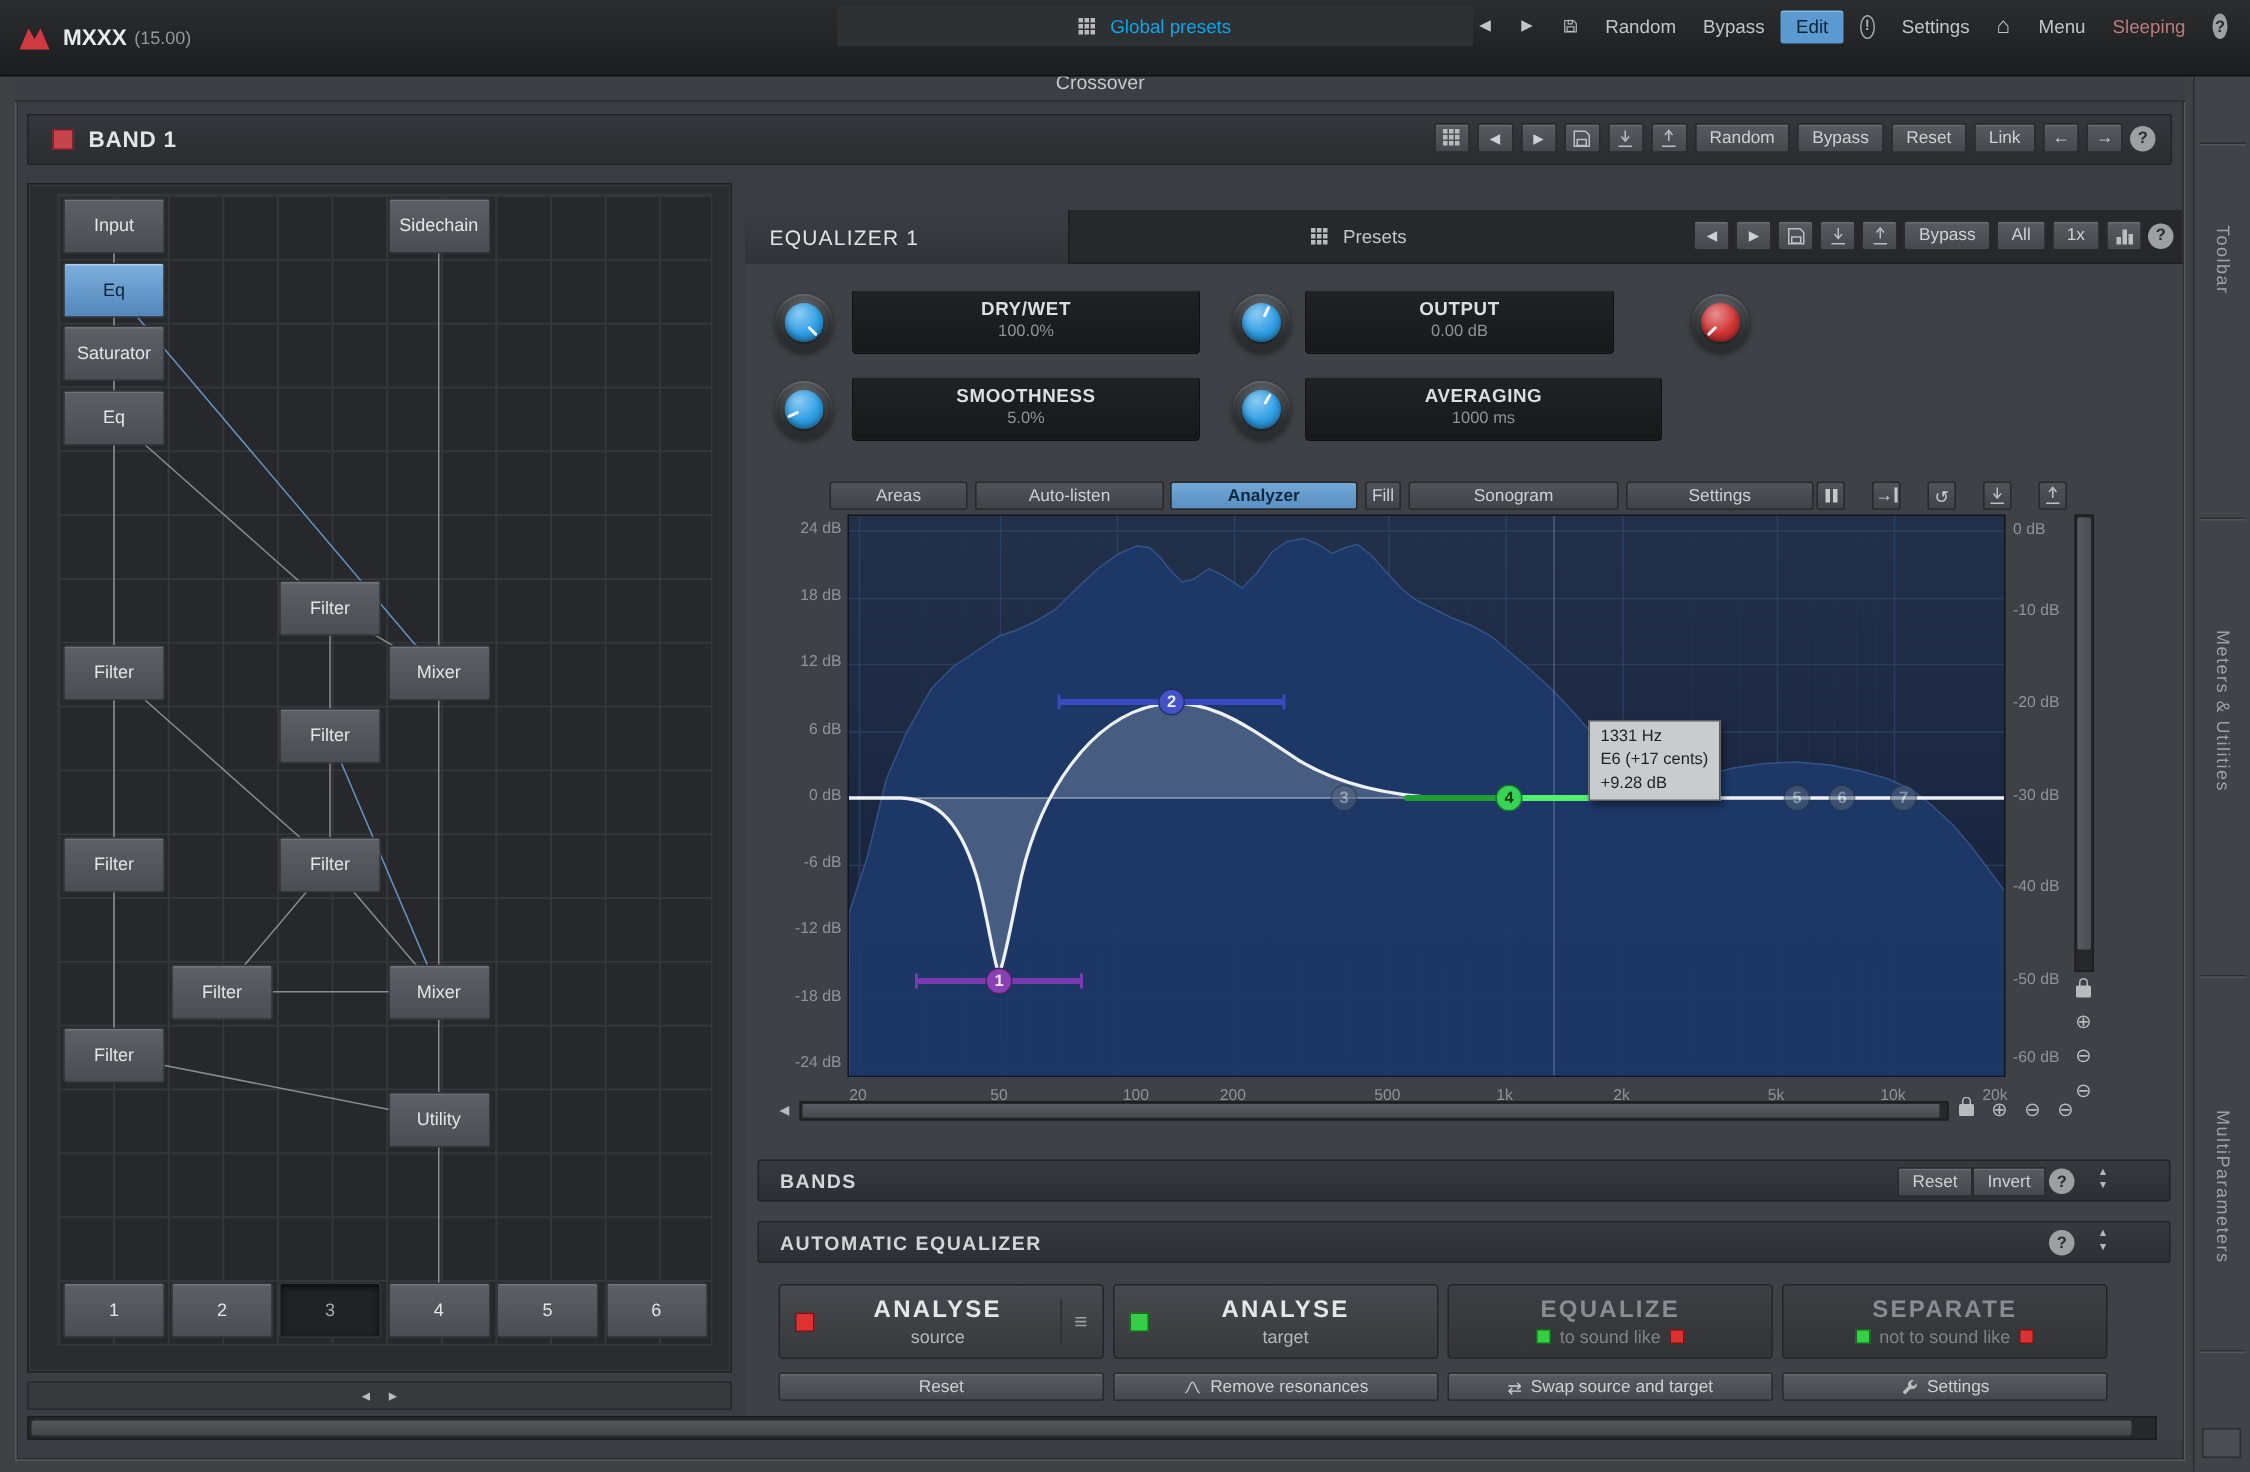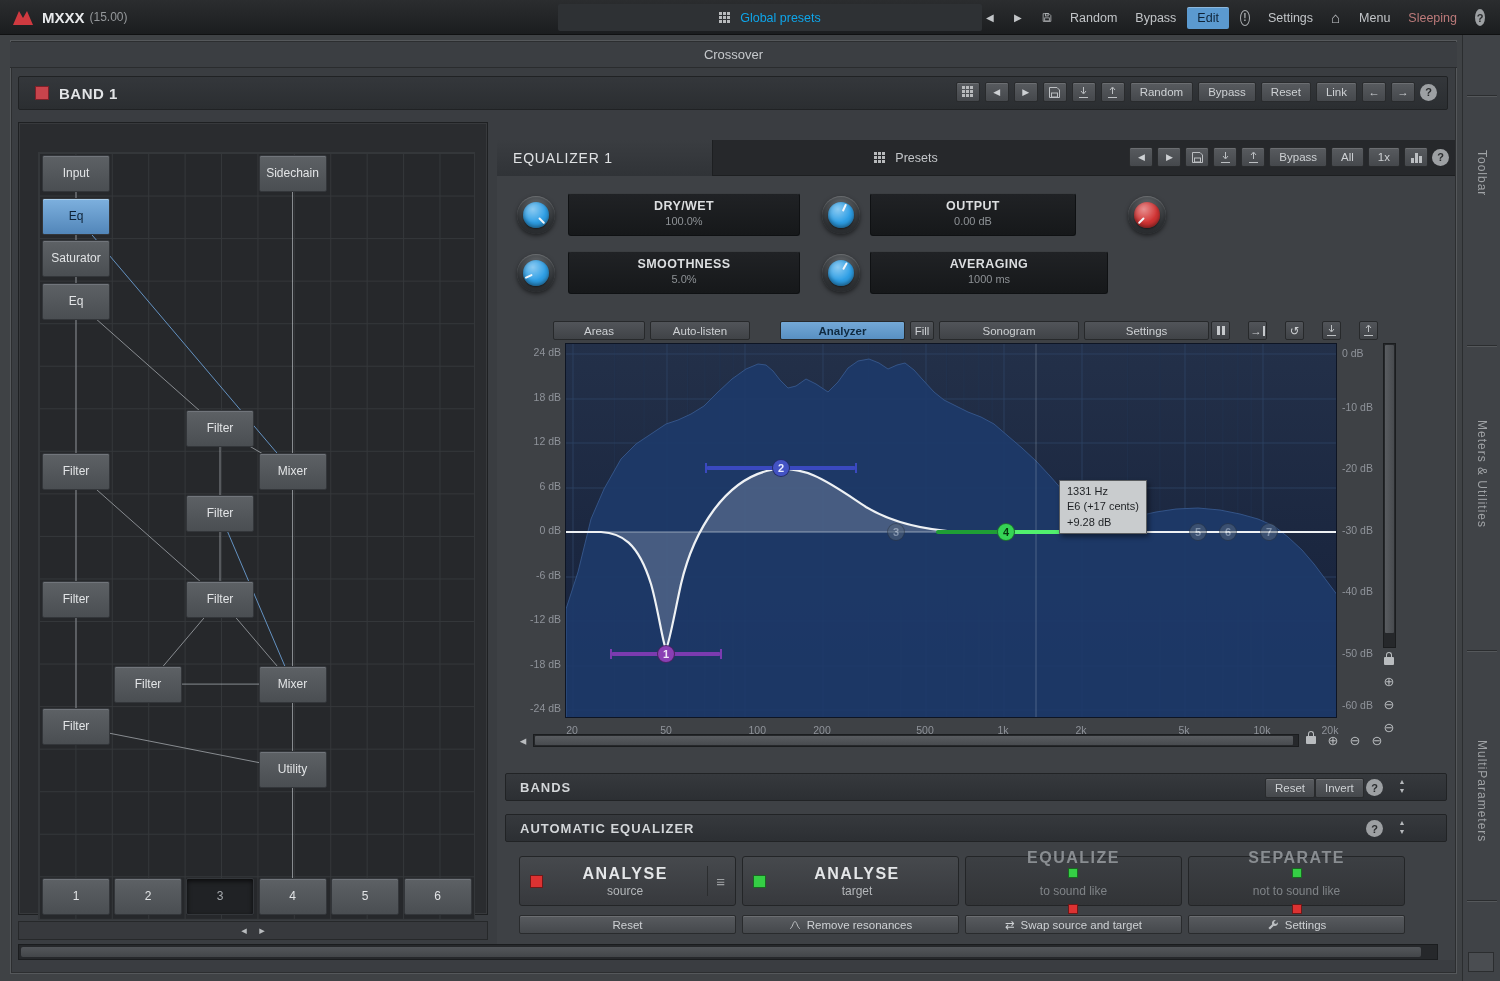--- a/index.html
+++ b/index.html
@@ -39,21 +39,21 @@
   .icon-lock { position:relative; width:10px; height:8px; background:#b9bcbf; border-radius:1px; margin-top:5px; }
   .icon-lock::before { content:''; position:absolute; left:2px; top:-5px; width:4px; height:5px;
     border:1.5px solid #b9bcbf; border-bottom:none; border-radius:3px 3px 0 0; }
   .mini { width:16px; height:16px; display:inline-flex; align-items:center; justify-content:center; color:#b9bcbf; font-size:13px; }
   .icon-pause span { display:inline-block; width:3px; height:9px; background:#c6c9cc; margin:0 1px; }
   .stepbar::after { content:''; display:inline-block; width:2px; height:10px; background:#c6c9cc; margin-left:1px; vertical-align:-1px; }
   .bars-icon { display:inline-flex; align-items:flex-end; gap:1px; height:11px; }
   .bars-icon span { width:3px; background:#bcbfc2; display:block; }
 
   
-  .titlebar { position:absolute; left:0; top:0; width:1500px; height:35px;
+  .titlebar { position:absolute; left:0; top:0; width:1500px; height:51px;
     background:linear-gradient(#2b2d2f,#1b1d1f); border-bottom:1px solid #101112; z-index:20;
     display:flex; align-items:center; }
   .app-title { font-size:15px; font-weight:bold; color:#e8eaec; margin-left:6px; }
   .app-version { font-size:12px; color:#95989b; margin-left:5px; }
   .global-presets { position:absolute; left:558px; top:4px; width:424px; height:27px;
     background:#2e3134; border-radius:2px; display:flex; align-items:center; justify-content:center; gap:9px;
     color:#0ea5e9; font-size:12.5px; }
   .tb-right { position:absolute; right:8px; top:4px; height:27px; display:flex; align-items:center; gap:4px; }
   .edit-btn { background:#5b9ad0; color:#0e2337; border-radius:2px; height:22px; padding:0 10px; font-size:12.5px;
     display:inline-flex; align-items:center; box-shadow:inset 0 1px 0 rgba(255,255,255,.3); }
@@ -68,21 +68,21 @@
   .band-header { position:absolute; left:18px; top:76px; width:1430px; height:34px;
     background:linear-gradient(#34373b,#2b2e31); border:1px solid #202224; border-radius:2px;
     display:flex; align-items:center; }
   .band-swatch { width:14px; height:14px; background:#c8444c; border:1px solid #7e2029; margin:0 10px 0 16px; }
   .band-title { font-size:15px; font-weight:bold; letter-spacing:.5px; color:#e2e4e6; }
   .bh-right { position:absolute; right:10px; top:5px; display:flex; align-items:center; gap:5px; }
 
   
   .routing-panel { position:absolute; left:18px; top:122px; width:470px; height:793px;
     background:#2a2c2f; border:1px solid #1e2022; box-shadow:inset 0 0 0 1px #37393c; }
-  .routing-grid { position:absolute; left:19px; top:29px; width:437px; height:768px;
+  .routing-grid { position:absolute; left:19px; top:6px; width:437px; height:768px;
     background-color:#26282b;
     background-image:linear-gradient(#34373a 1px, transparent 1px),
                      linear-gradient(90deg,#34373a 1px, transparent 1px);
     background-size:100% 42.55px, 36.42px 100%;
     border:1px solid #34373a; }
   .routing-wires { position:absolute; left:0; top:0; width:437px; height:768px; pointer-events:none; }
   .module { position:absolute; width:68px; height:37px; line-height:35px; text-align:center;
     background:linear-gradient(#5d6165,#4a4e52); border:1px solid #33363a; border-radius:2px;
     box-shadow:inset 0 1px 0 #71757b; color:#e2e4e6; font-size:12px; z-index:3; }
   .module.selected { background:linear-gradient(#7db0de,#5286b9); color:#0d2236; box-shadow:inset 0 1px 0 #a9cdea; }
@@ -144,21 +144,21 @@
 
   .aq-btn { position:absolute; top:716px; width:217px; height:50px;
     background:linear-gradient(#46494d,#37393d); border:1px solid #232527; border-radius:3px;
     display:flex; align-items:center; padding:0 10px; gap:0; }
   .aq-btn.dim { background:linear-gradient(#3c3f43,#323437); }
   .aq-col { display:flex; flex-direction:column; align-items:center; flex:1; gap:1px; }
   .aq-title { font-size:16px; font-weight:bold; letter-spacing:1.5px; color:#e4e6e8; }
   .aq-btn.dim .aq-title { color:#898d91; }
   .aq-sub { font-size:12px; color:#b4b7ba; }
   .aq-btn.dim .aq-sub { color:#7f8387; }
-  .aq-subrow { display:flex; align-items:center; gap:6px;flex-direction:column; }
+  .aq-subrow { display:flex; align-items:center; gap:6px; }
   .sq { width:13px; height:13px; border:1px solid rgba(0,0,0,.5); display:inline-block; }
   .sq.small { width:10px; height:10px; }
   .sq.red { background:#dd3232; } .sq.green { background:#35cf45; }
   .aq-menu { color:#9da0a3; font-size:15px; border-left:1px solid #2b2d2f; padding-left:8px; height:30px; display:flex; align-items:center; }
   .aq-small { position:absolute; top:775px; height:19px; width:217px; }
 
   
   .side-panel { position:absolute; left:1462px; top:35px; width:38px; height:946px;
     background:#404347; border-left:1px solid #2b2d2f; }
   .side-label { position:absolute; left:12px; writing-mode:vertical-rl; font-size:12px; color:#9fa2a5; letter-spacing:1px; }
@@ -396,21 +396,21 @@
       </div>
   </div>
   <div class="vbox" style="left:373px;top:111px;width:238px">
     <div class="vbox-label">AVERAGING</div>
     <div class="vbox-value">1000 ms</div>
   </div>
 
   <div class="gt-btn" style="left:56px;width:92px">
       <span>Areas</span>
     </div>
-  <div class="gt-btn" style="left:153px;width:100px">
+  <div class="gt-btn" style="left:153px;width:126px">
       <span>Auto-listen</span>
     </div>
   <div class="gt-btn active" style="left:283px;width:125px">
       <span>Analyzer</span>
     </div>
   <div class="gt-btn" style="left:413px;width:24px">
       <span>Fill</span>
     </div>
   <div class="gt-btn" style="left:442px;width:140px">
       <span>Sonogram</span>

